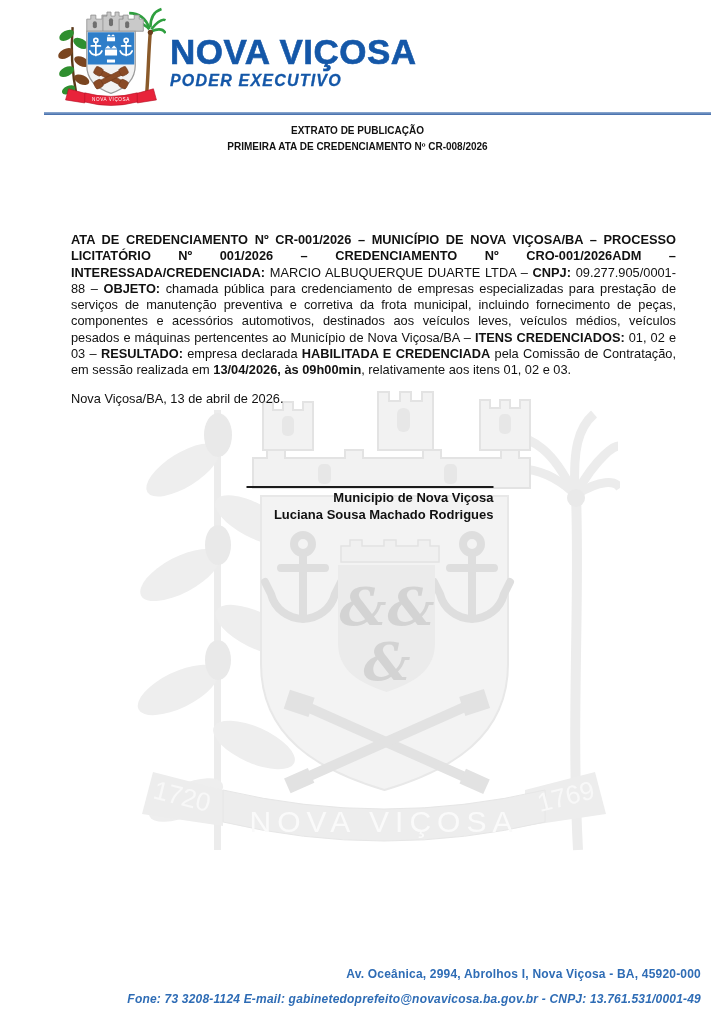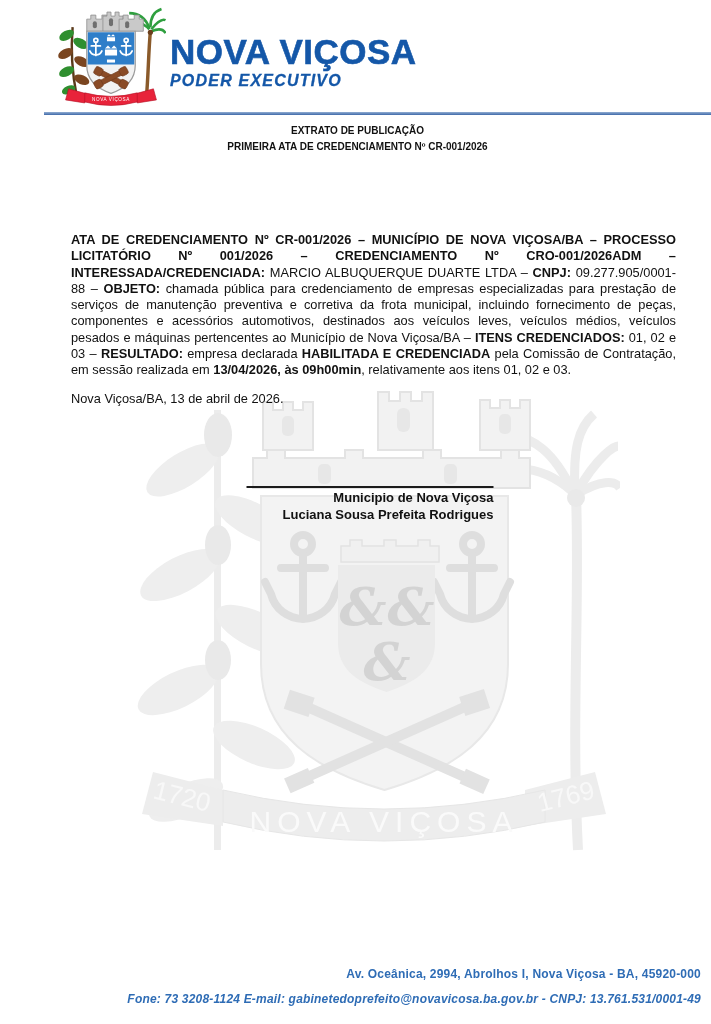--- a/index.html
+++ b/index.html
@@ -232,31 +232,31 @@
 
     <div class="brand">
       <div class="brand-name">NOVA VIÇOSA</div>
       <div class="brand-sub">PODER EXECUTIVO</div>
     </div>
 
     <div class="header-rule"></div>
 
     <div class="doc-title">
       <div>EXTRATO DE PUBLICAÇÃO</div>
-      <div>PRIMEIRA ATA DE CREDENCIAMENTO Nº CR-001/2026</div>
+      <div>PRIMEIRA ATA DE CREDENCIAMENTO Nº CR-008/2026</div>
     </div>
 
     <p class="doc-body"><b>ATA DE CREDENCIAMENTO Nº CR-001/2026 – MUNICÍPIO DE NOVA VIÇOSA/BA – PROCESSO LICITATÓRIO Nº 001/2026 – CREDENCIAMENTO Nº CRO-001/2026ADM – INTERESSADA/CREDENCIADA: </b><span>MARCIO ALBUQUERQUE DUARTE LTDA – </span><b>CNPJ:</b><span> 09.277.905/0001-88 – </span><b>OBJETO:</b><span> chamada pública para credenciamento de empresas especializadas para prestação de serviços de manutenção preventiva e corretiva da frota municipal, incluindo fornecimento de peças, componentes e acessórios automotivos, destinados aos veículos leves, veículos médios, veículos pesados e máquinas pertencentes ao Município de Nova Viçosa/BA – </span><b>ITENS CREDENCIADOS:</b><span> 01, 02 e 03 – </span><b>RESULTADO:</b><span> empresa declarada </span><b>HABILITADA E CREDENCIADA</b><span> pela Comissão de Contratação, em sessão realizada em </span><b>13/04/2026, às 09h00min</b><span>, relativamente aos itens 01, 02 e 03.</span></p>
 
     <p class="doc-date">Nova Viçosa/BA, 13 de abril de 2026.</p>
 
     <div class="signature">
       <div class="sig-line"></div>
       <div class="sig-text">
         <div>Municipio de Nova Viçosa</div>
-        <div>Luciana Sousa Prefeita Rodrigues</div>
+        <div>Luciana Sousa Machado Rodrigues</div>
       </div>
     </div>
 
     <div class="footer-line f1">Av. Oceânica, 2994, Abrolhos I, Nova Viçosa - BA, 45920-000</div>
     <div class="footer-line f2">Fone: 73 3208-1124 E-mail: gabinetedoprefeito@novavicosa.ba.gov.br - CNPJ: 13.761.531/0001-49</div>
   </div>
 </div>
 
 </body></html>

